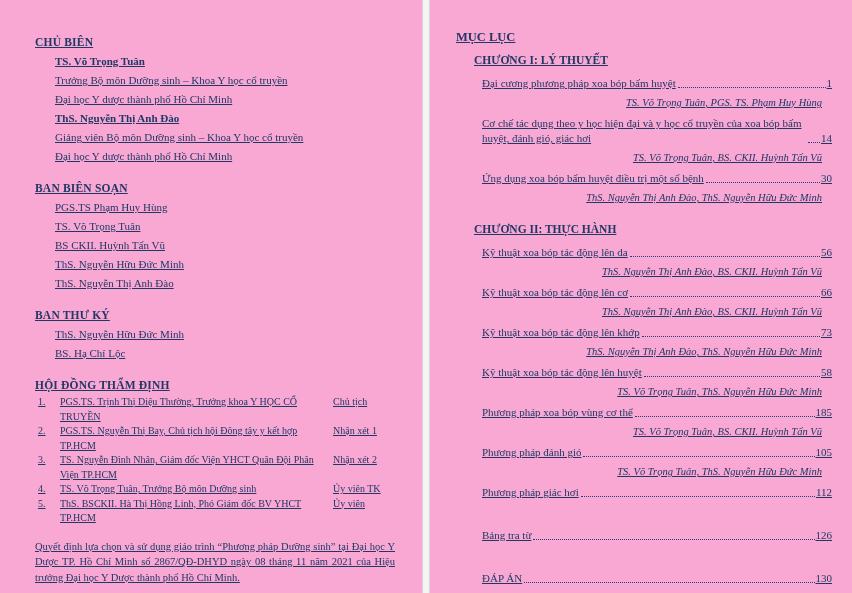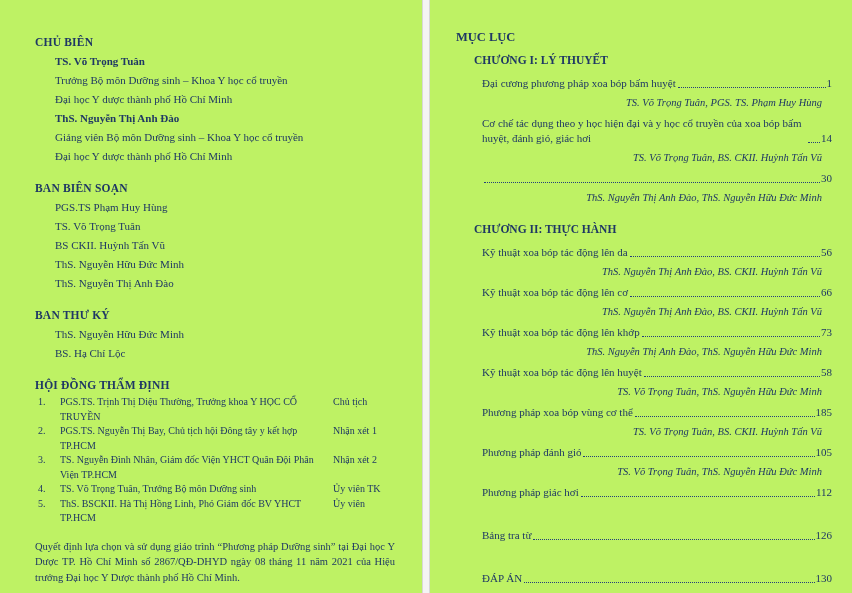--- a/index.html
+++ b/index.html
@@ -5,21 +5,21 @@
   html, body { margin: 0; padding: 0; }
   body {
     width: 852px; height: 593px; overflow: hidden;
     background: #ffffff;
     font-family: "Liberation Serif", "DejaVu Serif", serif;
   }
   .spread {
     display: flex; width: 852px; height: 593px;
     color: #1f3864;
   }
-  .page { box-sizing: border-box; background: #bef264; }
+  .page { box-sizing: border-box; background: #f9a8d4; text-decoration: underline; }
   .page-left { width: 422px; padding: 33px 27px 0 35px; }
   .spine {
     width: 8px; box-sizing: border-box;
     background: #f4f4f4;
     border-left: 1px solid #d7d7d7;
     border-right: 1px solid #d7d7d7;
   }
   .page-right { flex: 1; padding: 28px 20px 0 26px; }
 
   
@@ -146,20 +146,21 @@
       <div class="toc-line">
         <span class="t">Cơ chế tác dụng theo y học hiện đại và y học cổ truyền của xoa bóp bấm huyệt, đánh gió, giác hơi</span>
         <span class="leader"></span>
         <span class="toc-page">14</span>
       </div>
       <div class="toc-authors">TS. Võ Trọng Tuân, BS. CKII. Huỳnh Tấn Vũ</div>
     </div>
 
     <div class="toc-item">
       <div class="toc-line">
+        <span class="t">Ứng dụng xoa bóp bấm huyệt điều trị một số bệnh</span>
         <span class="leader"></span>
         <span class="toc-page">30</span>
       </div>
       <div class="toc-authors">ThS. Nguyễn Thị Anh Đào, ThS. Nguyễn Hữu Đức Minh</div>
     </div>
 
     <div class="chapter-title chapter-gap">CHƯƠNG II: THỰC HÀNH</div>
 
     <div class="toc-item">
       <div class="toc-line">

